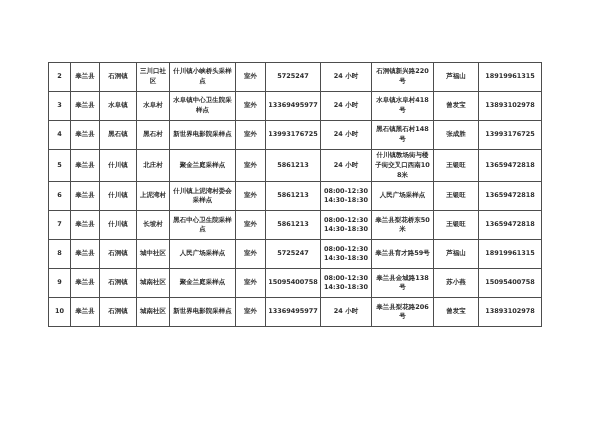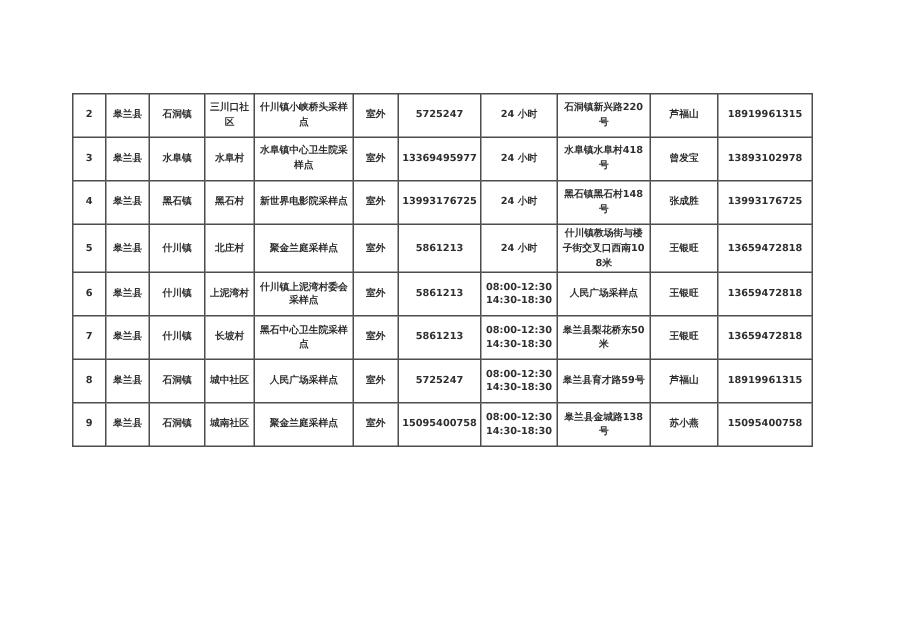--- a/index.html
+++ b/index.html
@@ -160,15 +160,28 @@
           <td>城南社区</td>
           <td>聚金兰庭采样点</td>
           <td>室外</td>
           <td>15095400758</td>
           <td>08:00-12:30
 14:30-18:30</td>
           <td>皋兰县金城路138号</td>
           <td>苏小燕</td>
           <td>15095400758</td>
         </tr>
+        <tr>
+          <td>10</td>
+          <td>皋兰县</td>
+          <td>石洞镇</td>
+          <td>城南社区</td>
+          <td>新世界电影院采样点</td>
+          <td>室外</td>
+          <td>13369495977</td>
+          <td>24 小时</td>
+          <td>皋兰县梨花路206号</td>
+          <td>曾发宝</td>
+          <td>13893102978</td>
+        </tr>
       </tbody>
   </table>
 </div>
 
 </body></html>

